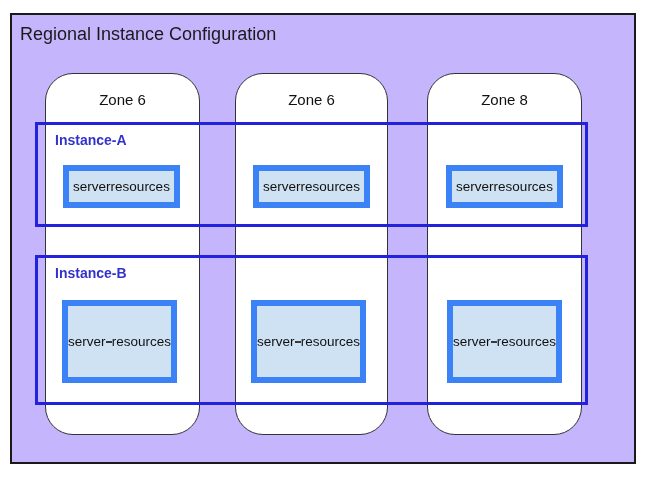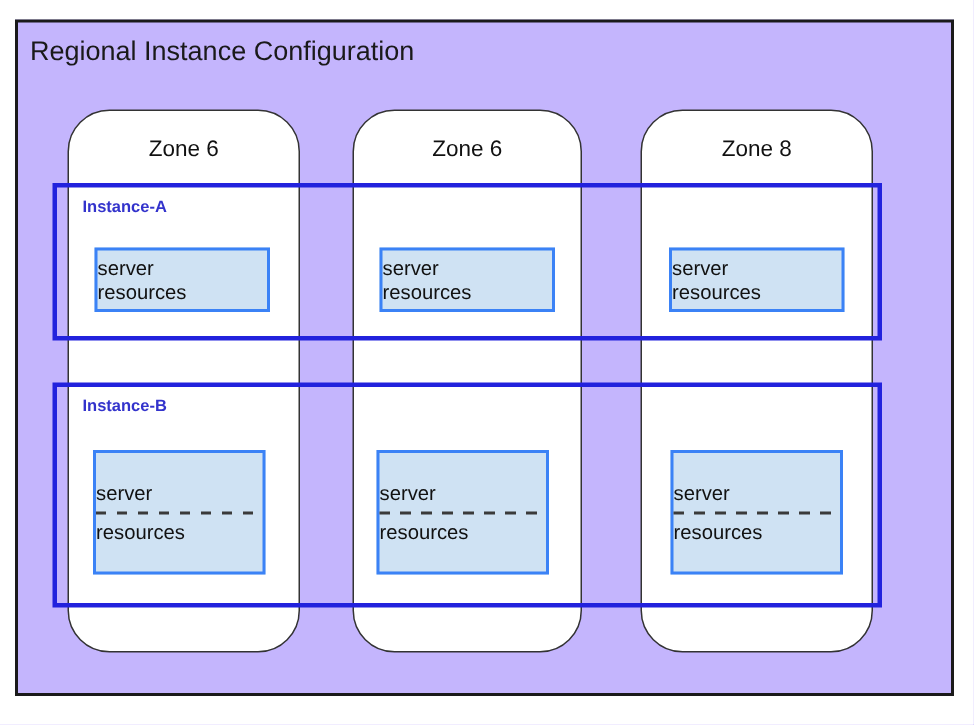--- a/index.html
+++ b/index.html
@@ -52,34 +52,34 @@
     width: 553px;
     border: 3px solid #2222dd;
     background: transparent;
     z-index: 2;
   }
   .instance-a { top: 107px; height: 105px; }
   .instance-b { top: 240px; height: 150px; }
   .instance-label {
     position: absolute;
     left: 17px; top: 7px;
-    font-size: 11px;
+    font-size: 14px;
     font-weight: bold;
     color: #3333cc;
     white-space: nowrap;
   }
   
   .srv {
     position: absolute;
     background: #cfe2f3;
-    border: 2px solid #3b82f6;
+    border: 6px solid #3b82f6;
     display: flex;
-    flex-direction: column;
+    flex-direction: row;
     justify-content: center;
-    align-items: flex-start;
+    align-items: center;
     text-align: center;
     font-size: 13.5px;
     line-height: 16px;
     color: #111111;
     z-index: 3;
   }
   .srv-a { top: 150px; width: 117px; height: 43px; }
   .sa1 { left: 51px; }
   .sa2 { left: 241px; }
   .sa3 { left: 434px; }

